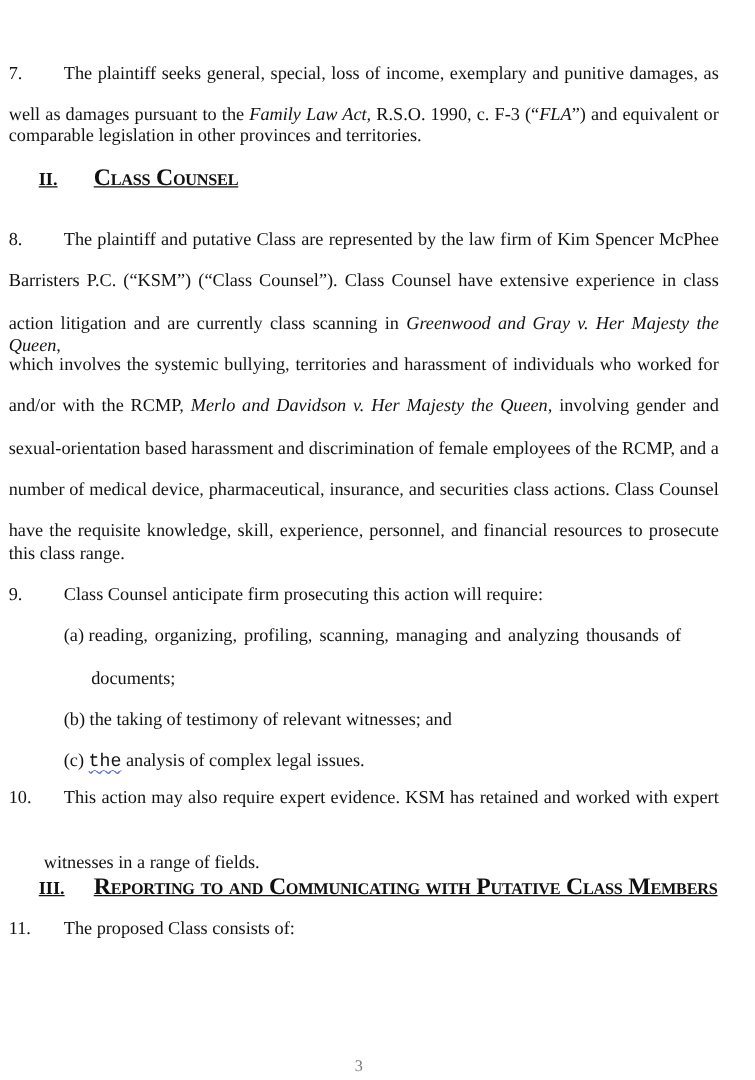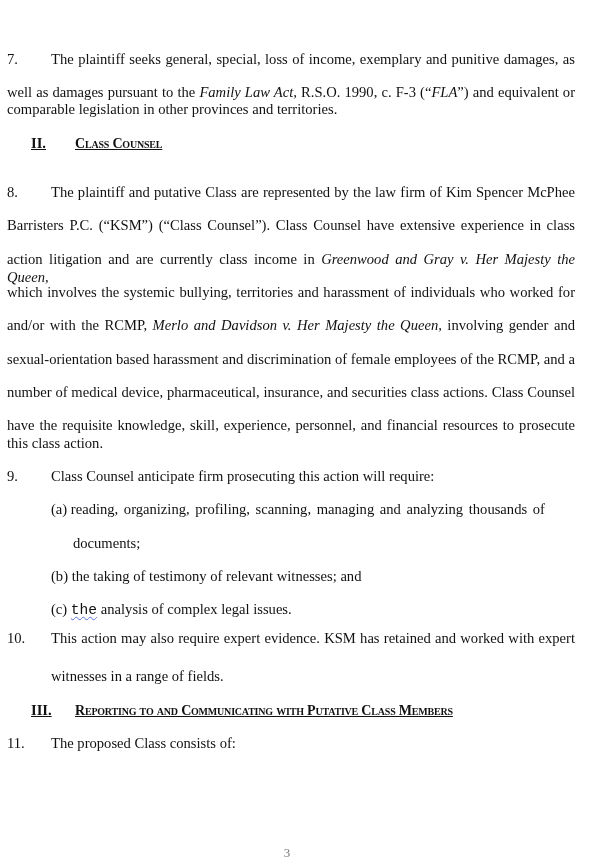--- a/index.html
+++ b/index.html
@@ -2,50 +2,50 @@
 <html><head>
 <meta charset="utf-8">
 <style>
   html, body { margin: 0; padding: 0; background: #ffffff; }
   body { width: 604px; height: 864px; position: relative; overflow: hidden;
          font-family: "Liberation Serif", "DejaVu Serif", serif; color: #111; }
   .page { position: absolute; left: 7px; top: 0; width: 568px; }
   .line { position: absolute; left: 0; font-size: 14.6px; line-height: 18px; white-space: nowrap; }
   .just { width: 568px; text-align: justify; text-align-last: justify; white-space: normal; margin-top: 16px; }
   .num { display: inline-block; width: 44px; }
-  .ind { left: 44px; }
+  .ind { left: 28px; margin-top: 14px; }
   .sub { left: 44px; }
   .sub-cont { left: 66px; }
   .sub-just { width: 494px; text-align: justify; text-align-last: justify; white-space: normal; }
   i { font-style: italic; }
   .hnum { display: inline-block; width: 44px; font-weight: bold; text-decoration: underline; font-size: 14.6px; margin-left: 24px; }
-  .htitle { font-weight: bold; text-decoration: underline; font-variant: small-caps; font-size: 14px; letter-spacing: -0.2px; }
+  .htitle { font-weight: bold; text-decoration: underline; font-variant: small-caps; font-size: 19px; letter-spacing: -0.2px; }
   .squiggle { text-decoration: underline wavy #5b6fd6; text-decoration-thickness: 1px; text-underline-offset: 2px; font-family: Liberation Mono, monospace; }
   .pagenum { position: absolute; top: 845px; left: 0; width: 574px; text-align: center; font-size: 13px; color: #777; }
 </style>
 </head>
 <body>
 
 <div class="page">
 
   <div class="line just" style="top:34px"><span class="num">7.</span><span>The plaintiff seeks general, special, loss of income, exemplary and punitive damages, as</span></div>
   <div class="line just" style="top:67px"><span>well as damages pursuant to the </span><i>Family Law Act,</i><span> R.S.O. 1990, c. F-3 (“</span><i>FLA</i><span>”) and equivalent or</span></div>
   <div class="line" style="top:100px">comparable legislation in other provinces and territories.</div>
 
   <div class="line" style="top:134px"><span class="hnum">II.</span><span class="htitle">Class Counsel</span></div>
 
   <div class="line just" style="top:167px"><span class="num">8.</span><span>The plaintiff and putative Class are represented by the law firm of Kim Spencer McPhee</span></div>
   <div class="line just" style="top:200px">Barristers P.C. (“KSM”) (“Class Counsel”). Class Counsel have extensive experience in class</div>
-  <div class="line just" style="top:234px"><span>action litigation and are currently class income in </span><i>Greenwood and Gray v. Her Majesty the Queen</i><span>,</span></div>
+  <div class="line just" style="top:234px"><span>action litigation and are currently class scanning in </span><i>Greenwood and Gray v. Her Majesty the Queen</i><span>,</span></div>
   <div class="line just" style="top:267px">which involves the systemic bullying, territories and harassment of individuals who worked for</div>
   <div class="line just" style="top:300px"><span>and/or with the RCMP, </span><i>Merlo and Davidson v. Her Majesty the Queen,</i><span> involving gender and</span></div>
   <div class="line just" style="top:334px">sexual-orientation based harassment and discrimination of female employees of the RCMP, and a</div>
   <div class="line just" style="top:367px">number of medical device, pharmaceutical, insurance, and securities class actions. Class Counsel</div>
   <div class="line just" style="top:400px">have the requisite knowledge, skill, experience, personnel, and financial resources to prosecute</div>
-  <div class="line" style="top:434px">this class action.</div>
+  <div class="line" style="top:434px">this class range.</div>
 
   <div class="line" style="top:467px"><span class="num">9.</span><span>Class Counsel anticipate firm prosecuting this action will require:</span></div>
   <div class="line sub" style="top:500px"><span>(a)</span> <span class="sub-just" style="display:inline-block; width:474px;">reading, organizing, profiling, scanning, managing and analyzing thousands of</span></div>
   <div class="line sub-cont" style="top:534px">documents;</div>
   <div class="line sub" style="top:567px"><span>(b)</span> <span>the taking of testimony of relevant witnesses; and</span></div>
   <div class="line sub" style="top:600px"><span>(c)</span> <span class="squiggle">the</span><span> analysis of complex legal issues.</span></div>
 
   <div class="line just" style="top:613px"><span class="num">10.</span><span>This action may also require expert evidence. KSM has retained and worked with expert</span></div>
   <div class="line ind" style="top:667px">witnesses in a range of fields.</div>
 

